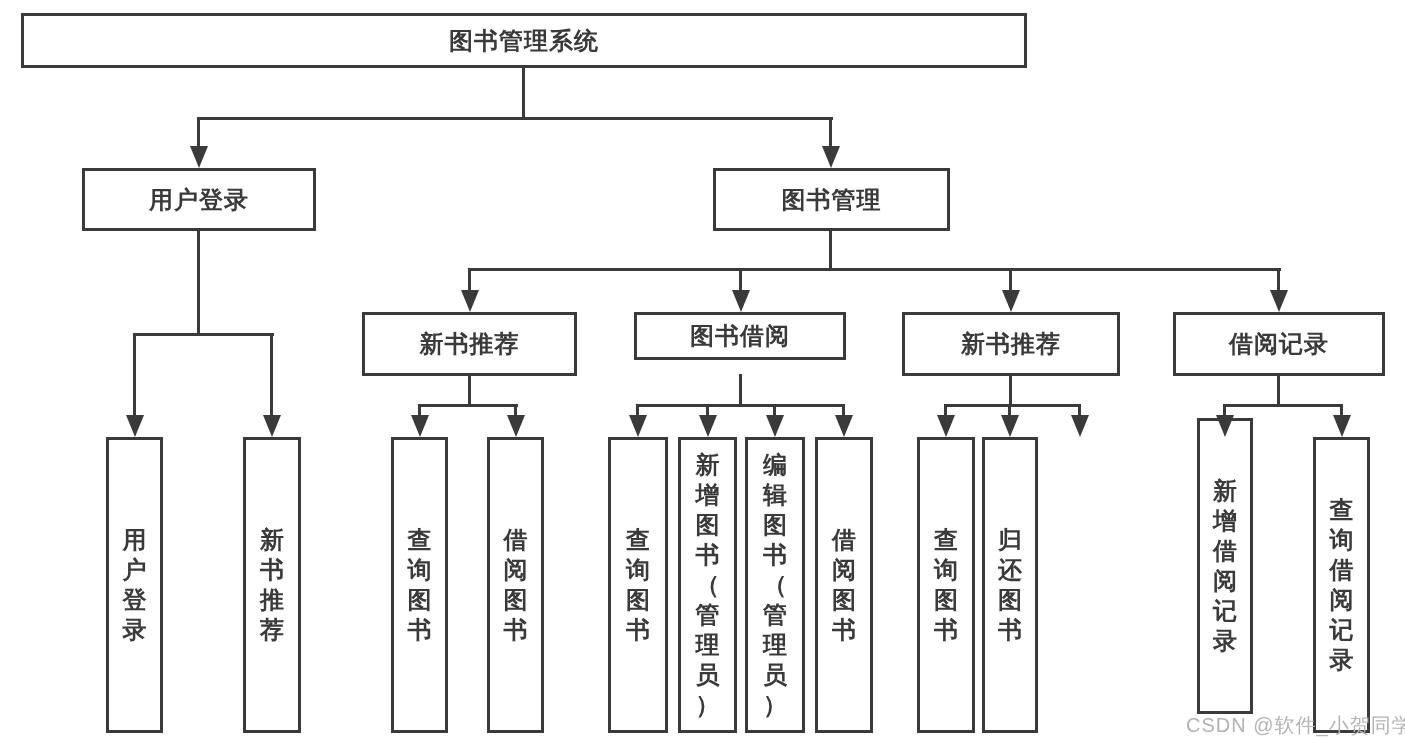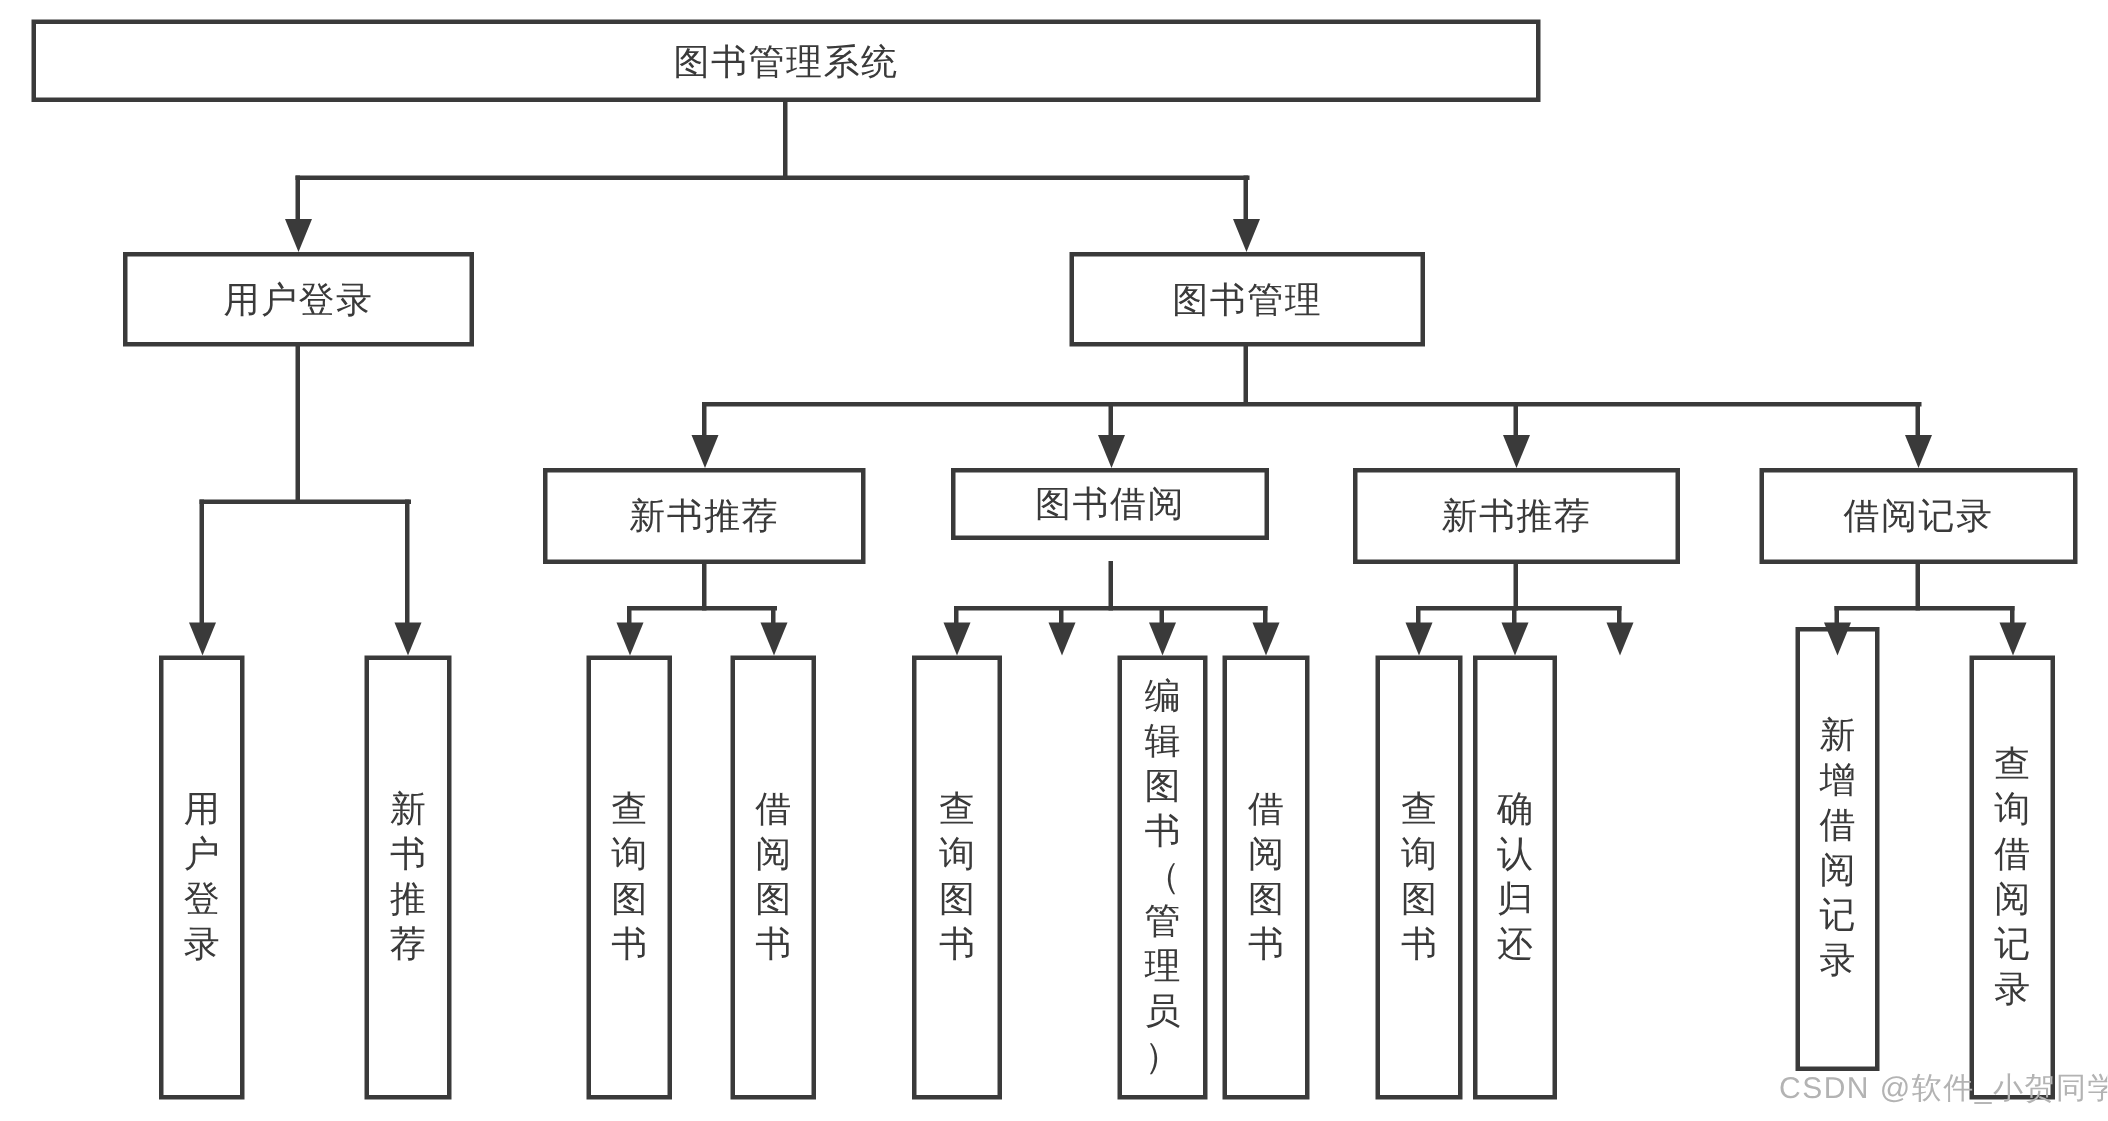--- a/index.html
+++ b/index.html
@@ -12,20 +12,21 @@
   }
   .box{
     position:absolute;
     box-sizing:border-box;
     border:3px solid #3a3a3a;
     background:#ffffff;
     display:flex;
     align-items:center;
     justify-content:center;
     color:#3a3a3a;
+    font-weight:bold;
   }
   .hbox span{
     font-size:24px;
     letter-spacing:1px;
     white-space:nowrap;
   }
   .vbox span{
     display:block;
     width:26px;
     font-size:24px;
@@ -94,32 +95,35 @@
   <div class="box vbox" style="left:391px;top:437px;width:57px;height:296px">
     <span>查询图书</span>
   </div>
   <div class="box vbox" style="left:487px;top:437px;width:57px;height:296px">
     <span>借阅图书</span>
   </div>
 
   <div class="box vbox" style="left:608px;top:437px;width:60px;height:296px">
     <span>查询图书</span>
   </div>
+  <div class="box vbox" style="left:678px;top:437px;width:59px;height:296px">
+    <span>新增图书（管理员）</span>
+  </div>
   <div class="box vbox" style="left:745px;top:437px;width:60px;height:296px">
     <span>编辑图书（管理员）</span>
   </div>
   <div class="box vbox" style="left:815px;top:437px;width:58px;height:296px">
     <span>借阅图书</span>
   </div>
 
   <div class="box vbox" style="left:917px;top:437px;width:58px;height:296px">
     <span>查询图书</span>
   </div>
   <div class="box vbox" style="left:982px;top:437px;width:56px;height:296px">
-    <span>确认归还</span>
+    <span>归还图书</span>
   </div>
 
   <div class="box vbox" style="left:1197px;top:418px;width:56px;height:296px">
     <span>新增借阅记录</span>
   </div>
   <div class="box vbox" style="left:1313px;top:437px;width:57px;height:296px">
     <span>查询借阅记录</span>
   </div>
 
   <div class="ln" style="left:522px;top:66px;width:3px;height:54px"></div>

